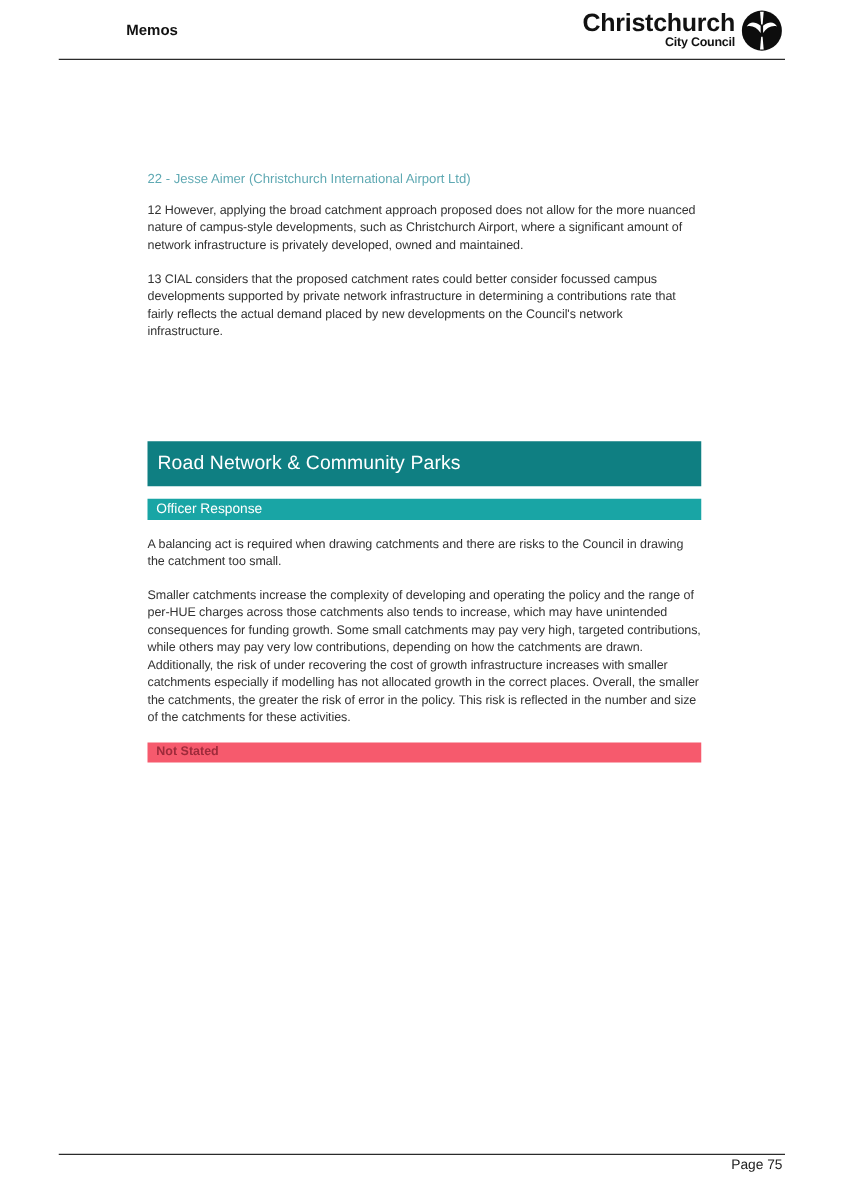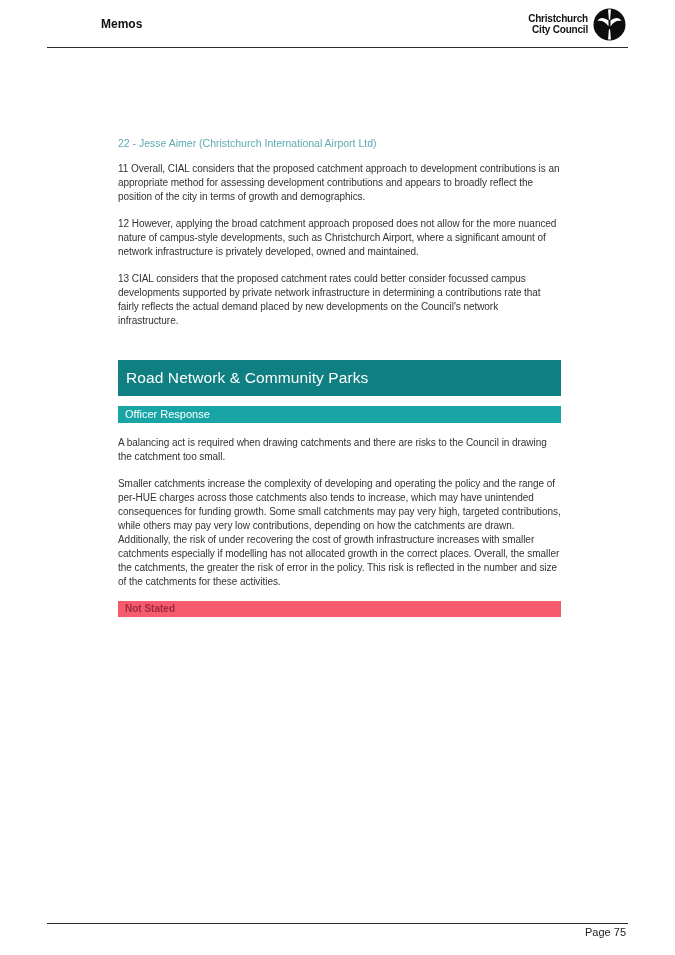--- a/index.html
+++ b/index.html
@@ -39,21 +39,21 @@
     align-items: center;
     gap: 5px;
   }
   .logo-text {
     text-align: right;
     font-weight: bold;
     color: #121212;
     line-height: 1.05;
     letter-spacing: -0.2px;
   }
-  .logo-text .l1 { font-size: 10px; display: block; }
+  .logo-text .l1 { font-size: 20px; display: block; }
   .logo-text .l2 { font-size: 10px; display: block; }
   .logo-mark { width: 33px; height: 33px; }
 
   
   .content {
     position: absolute;
     left: 118px;
     width: 443px;
     top: 0;
   }
@@ -72,21 +72,21 @@
     margin: 13px 0 0 0;
     font-size: 10px;
     letter-spacing: -0.05px;
     line-height: 14px;
     color: #333;
   }
   .first-para { margin-top: 14px; }
 
   
   .section-banner {
-    margin-top: 32px;
+    margin-top: 80px;
     background: var(--banner-dark-teal, #0f7f82);
     color: #ffffff;
     font-size: 15.5px;
     height: 36px;
     line-height: 36px;
     padding-left: 8px;
     letter-spacing: 0.1px;
   }
   .sub-bar {
     background: var(--bar-teal, #19a5a5);
@@ -143,21 +143,20 @@
         <path d="M18 13 C23 9, 27 9.5, 29.5 13.5 C25 12.5, 21 14.5, 18 19 Z" fill="#ffffff"></path>
       </svg>
     </div>
   </div>
 
   <div class="content">
 
     <div class="submission-heading">22 - Jesse Aimer (Christchurch International Airport Ltd)</div>
 
 
-    <p class="body-text first-para">11 Overall, CIAL considers that the proposed catchment approach to development contributions is an appropriate method for assessing development contributions and appears to broadly reflect the position of the city in terms of growth and demographics.</p>
     <p class="body-text">12 However, applying the broad catchment approach proposed does not allow for the more nuanced nature of campus-style developments, such as Christchurch Airport, where a significant amount of network infrastructure is privately developed, owned and maintained.</p>
     <p class="body-text">13 CIAL considers that the proposed catchment rates could better consider focussed campus developments supported by private network infrastructure in determining a contributions rate that fairly reflects the actual demand placed by new developments on the Council's network infrastructure.</p>
 
     <div class="section-banner">Road Network &amp; Community Parks</div>
 
 
     <div class="sub-bar officer">Officer Response</div>
 
     <p class="body-text">A balancing act is required when drawing catchments and there are risks to the Council in drawing the catchment too small.</p>
     <p class="body-text">Smaller catchments increase the complexity of developing and operating the policy and the range of per-HUE charges across those catchments also tends to increase, which may have unintended consequences for funding growth. Some small catchments may pay very high, targeted contributions, while others may pay very low contributions, depending on how the catchments are drawn. Additionally, the risk of under recovering the cost of growth infrastructure increases with smaller catchments especially if modelling has not allocated growth in the correct places. Overall, the smaller the catchments, the greater the risk of error in the policy. This risk is reflected in the number and size of the catchments for these activities.</p>

